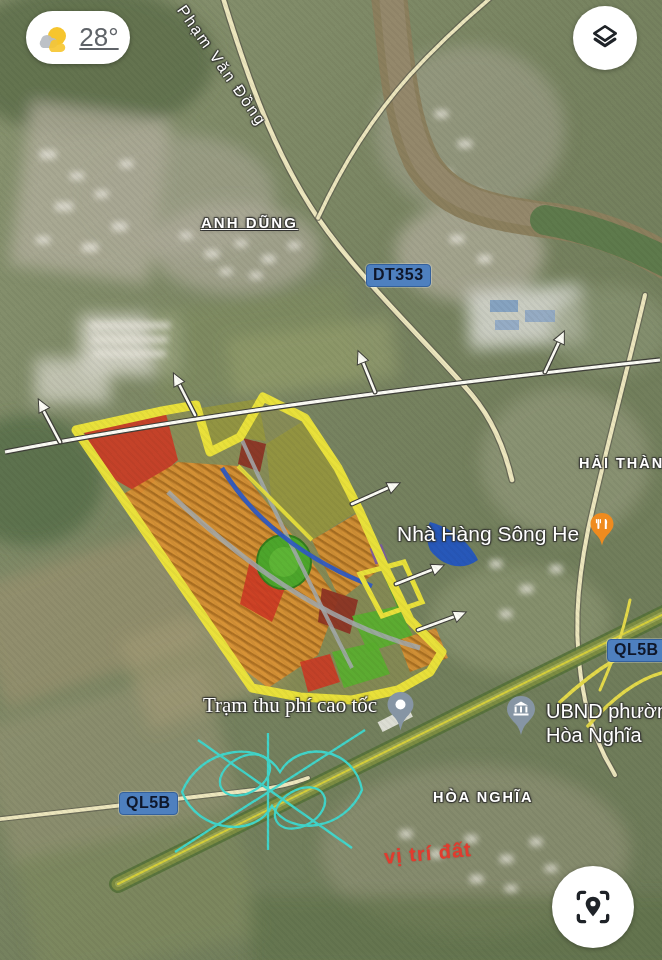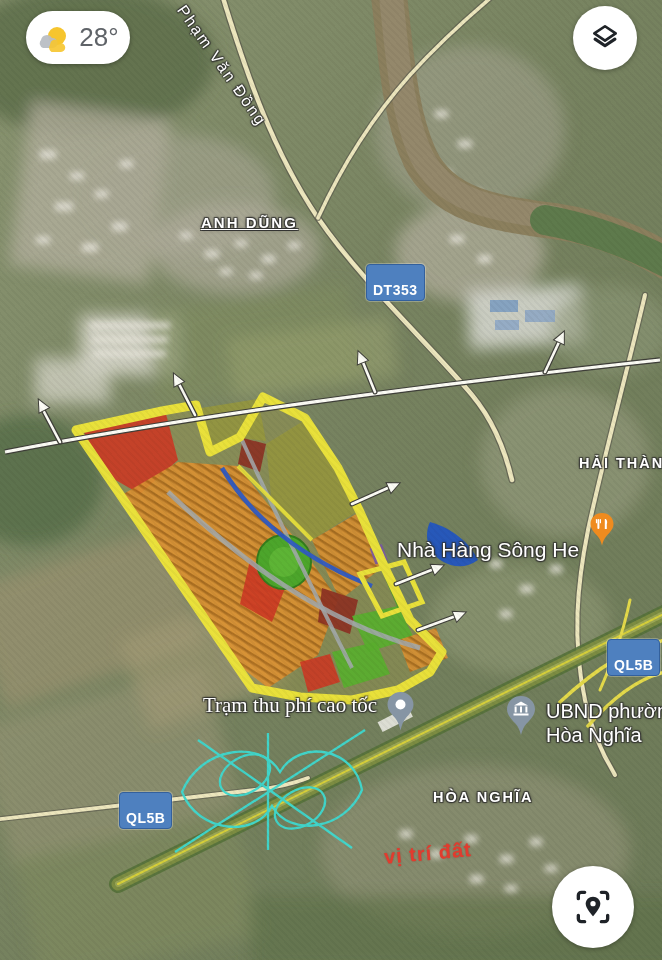--- a/index.html
+++ b/index.html
@@ -12,46 +12,46 @@
     text-shadow:-1px -1px 1px rgba(50,50,48,.85),1px -1px 1px rgba(50,50,48,.85),
                 -1px 1px 1px rgba(50,50,48,.85),1px 1px 1px rgba(50,50,48,.85),
                  0 0 4px rgba(0,0,0,.45);}
   .area{font-weight:700;font-size:15px;letter-spacing:2px;}
   .poi-big{font-size:21px;font-weight:500;}
   .street-rot{left:188px;top:2px;font-size:16px;letter-spacing:2px;font-weight:500;
     transform:rotate(55deg);transform-origin:0 0;}
   .lbl-anh-dung{left:201px;top:214px;text-decoration:underline;}
   .lbl-hai-thanh{left:579px;top:455px;font-size:14.5px;}
   .lbl-hoa-nghia{left:433px;top:789px;font-size:14.5px;}
-  .lbl-nha-hang{left:397px;top:522px;margin-top:16px;}
+  .lbl-nha-hang{left:397px;top:522px;}
   .lbl-tram{left:188px;top:693px;width:204px;text-align:center;line-height:24px;font-family:Liberation Serif, serif;}
   .lbl-ubnd{left:546px;top:699px;font-size:20px;line-height:24px;}
   .lbl-vitridat{left:384px;top:842px;font-size:20px;font-weight:700;color:#e23b2e;
     transform:rotate(-5deg);letter-spacing:1px;
     text-shadow:0 0 2px rgba(120,20,10,.35);}
 
   
-  .badge{position:absolute;background:#4e80bf;color:#ffffff;font-weight:700;font-size:14px;
-    padding:17px 6px 2px;border-radius:4px;border:1px solid #33609c;
+  .badge{position:absolute;background:#4e80bf;color:#0f172a;font-weight:700;font-size:16px;
+    padding:1px 6px 2px;border-radius:4px;border:1px solid #33609c;
     box-shadow:0 0 0 1px rgba(255,255,255,.25);letter-spacing:.5px;}
   .badge-dt353{left:366px;top:264px;}
   .badge-ql5b-right{left:607px;top:639px;}
   .badge-ql5b-left{left:119px;top:792px;}
 
   
   .pin{position:absolute;}
   .pin-restaurant{left:589px;top:512px;}
   .pin-toll{left:386px;top:691px;}
   .pin-gov{left:505px;top:695px;}
 
   
   .weather{position:absolute;left:26px;top:11px;width:104px;height:53px;background:#fff;
     border-radius:27px;display:flex;align-items:center;justify-content:center;gap:8px;
     box-shadow:0 1px 5px rgba(0,0,0,.35);cursor:pointer;}
-  .weather .temp{font-size:26px;color:#5f6368;}
+  .weather .temp{font-size:26px;color:#5f6368;text-decoration:underline;}
   .circle-btn{position:absolute;background:#fff;border-radius:50%;
     display:flex;align-items:center;justify-content:center;
     box-shadow:0 1px 5px rgba(0,0,0,.35);cursor:pointer;}
   .btn-layers{left:573px;top:6px;width:64px;height:64px;}
   .btn-locate{left:552px;top:866px;width:82px;height:82px;}
 
   .grain{position:absolute;inset:0;pointer-events:none;
     background-image:repeating-linear-gradient(47deg,rgba(0,0,0,.03) 0 2px,transparent 2px 5px);}
 </style>
 </head>

